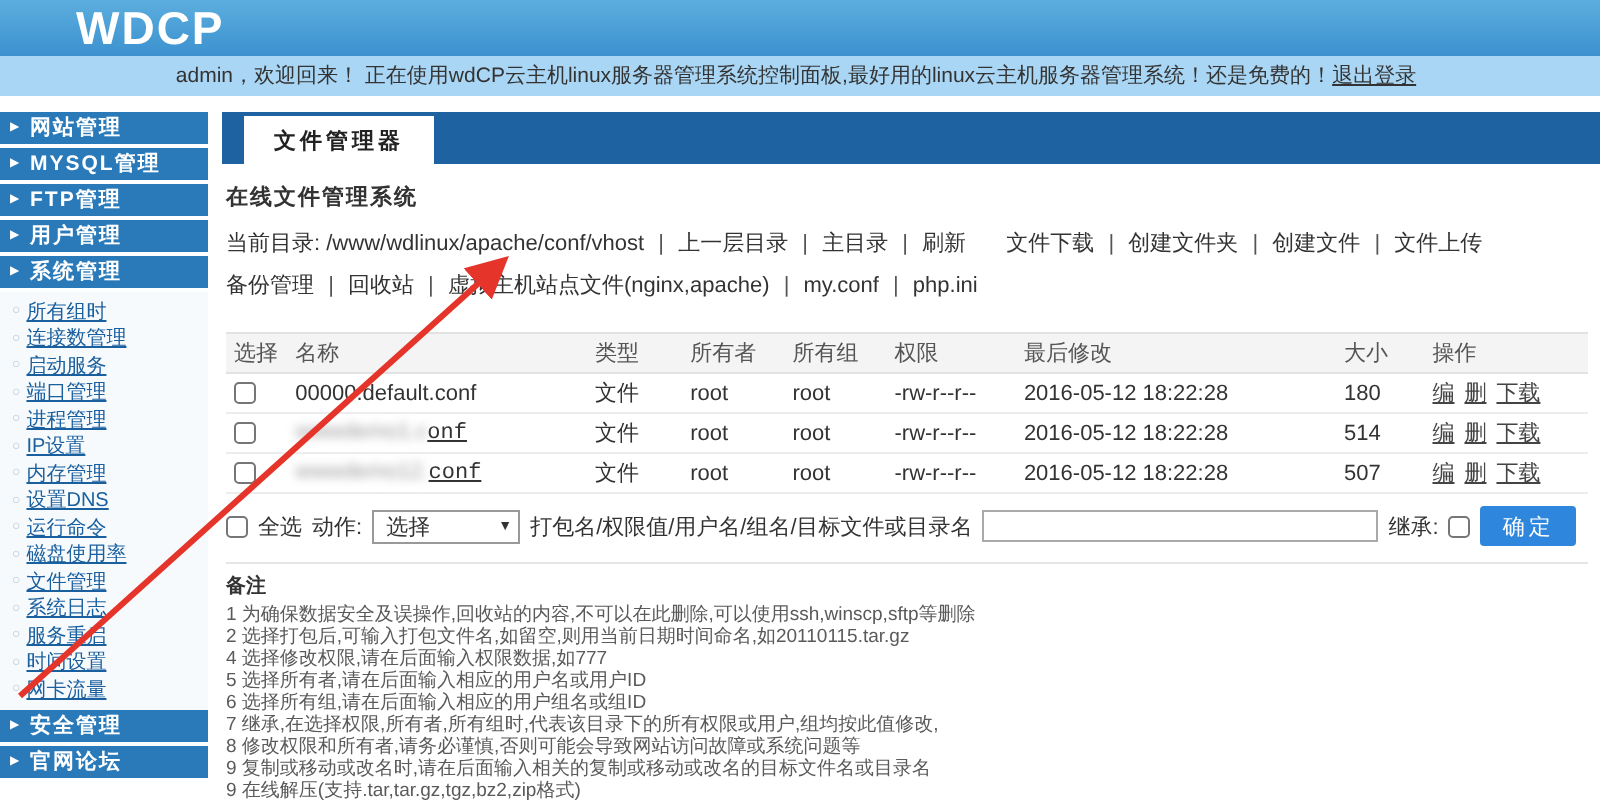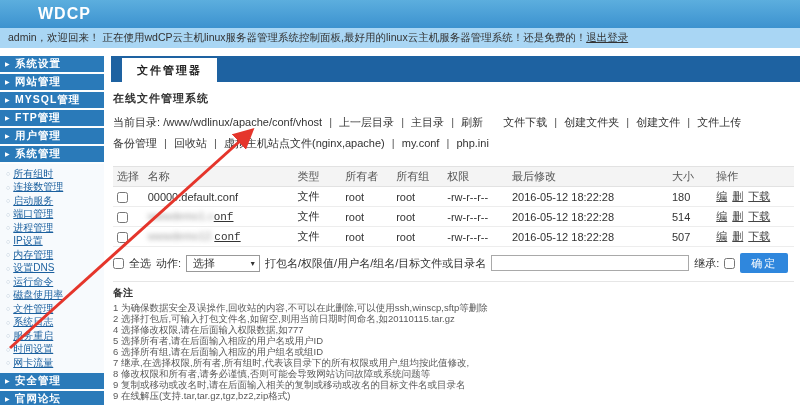--- a/index.html
+++ b/index.html
@@ -3,22 +3,22 @@
 <meta charset="utf-8">
 <style>
   * { box-sizing: border-box; margin: 0; padding: 0; }
   html,body { width:800px; height:405px; }
   body {
     font-family:"Liberation Sans","DejaVu Sans",sans-serif;
     background:#fff; color:#333; overflow:hidden; position:relative;
   }
   
   .topbar { height:28px; background:linear-gradient(180deg,#5caede 0%,#3c92cf 100%); display:flex; align-items:center; padding-left:38px; }
-  .logo { color:#fff; font-size:16px; font-weight:bold; letter-spacing:1px; line-height:28px; }
-  .welcomebar { height:20px; background:#a9d6f4; display:flex; align-items:center; justify-content:flex-start; padding:0 12px 0 8px; font-size:10.5px; color:#333; }
+  .logo { color:#fff; font-size:23px; font-weight:bold; letter-spacing:1px; line-height:28px; }
+  .welcomebar { height:20px; background:#a9d6f4; display:flex; align-items:center; justify-content:center; padding:0 12px 0 8px; font-size:10.5px; color:#333; }
   .logout { color:#333; text-decoration:underline; cursor:pointer; }
   
   .layout { display:flex; margin-top:8px; align-items:flex-start; }
   .sidebar { width:104px; flex:none; background:#fdfefe; }
   .menu-btn { height:16px; background:#2a7ab9; color:#fff; font-size:10.5px; font-weight:bold; display:flex; align-items:center; padding-left:15px; margin-bottom:2px; position:relative; cursor:pointer; letter-spacing:1px; }
   .menu-btn .arrow { position:absolute; left:5px; top:4px; font-size:6px; color:#fff; }
   .submenu { padding:3px 0 3px 5px; background:#f7fafd; }
   .sub-item { height:13.5px; display:flex; align-items:center; font-size:10px; color:#1a5f9e; cursor:pointer; white-space:nowrap; }
   .sub-item .bullet { color:#b9c8d6; font-size:7px; margin:0 3px 0 1px; }
   .sub-item .sub-label { text-decoration:underline; }
@@ -67,24 +67,20 @@
 <div class="welcomebar">
   <span>admin，欢迎回来！ 正在使用wdCP云主机linux服务器管理系统控制面板,最好用的linux云主机服务器管理系统！还是免费的！</span>
   <span class="logout">退出登录</span>
 </div>
 
 <div class="layout">
 
   <div class="sidebar">
     <div>
 
-        <div class="menu-btn">
-          <span class="arrow">▶</span>
-          <span>系统设置</span>
-        </div>
 
         <div class="menu-btn">
           <span class="arrow">▶</span>
           <span>网站管理</span>
         </div>
 
         <div class="menu-btn">
           <span class="arrow">▶</span>
           <span>MYSQL管理</span>
         </div>

